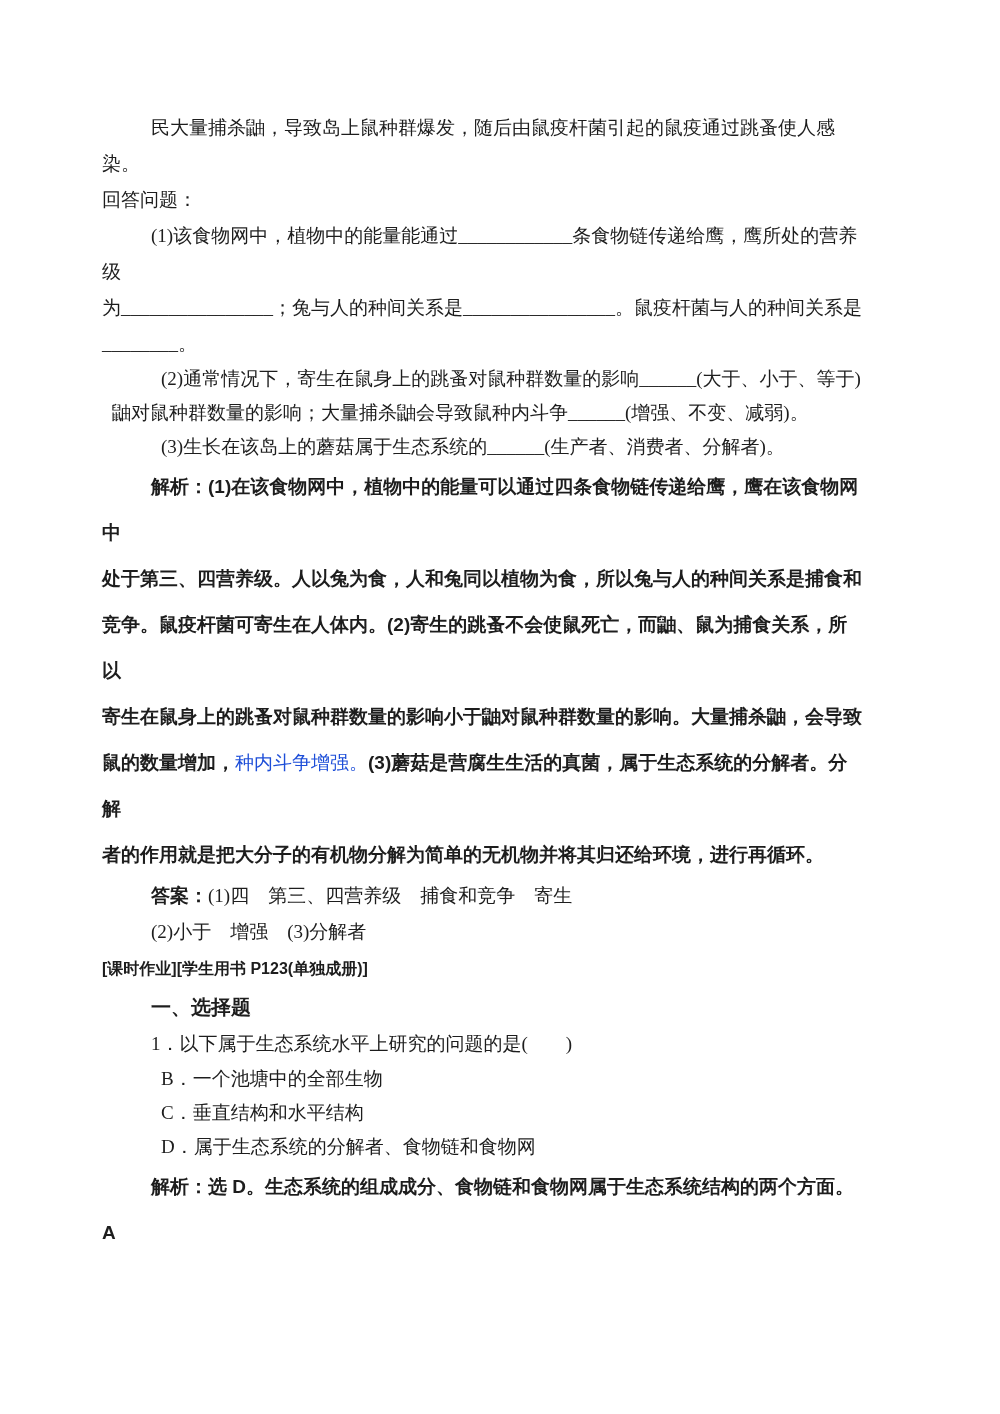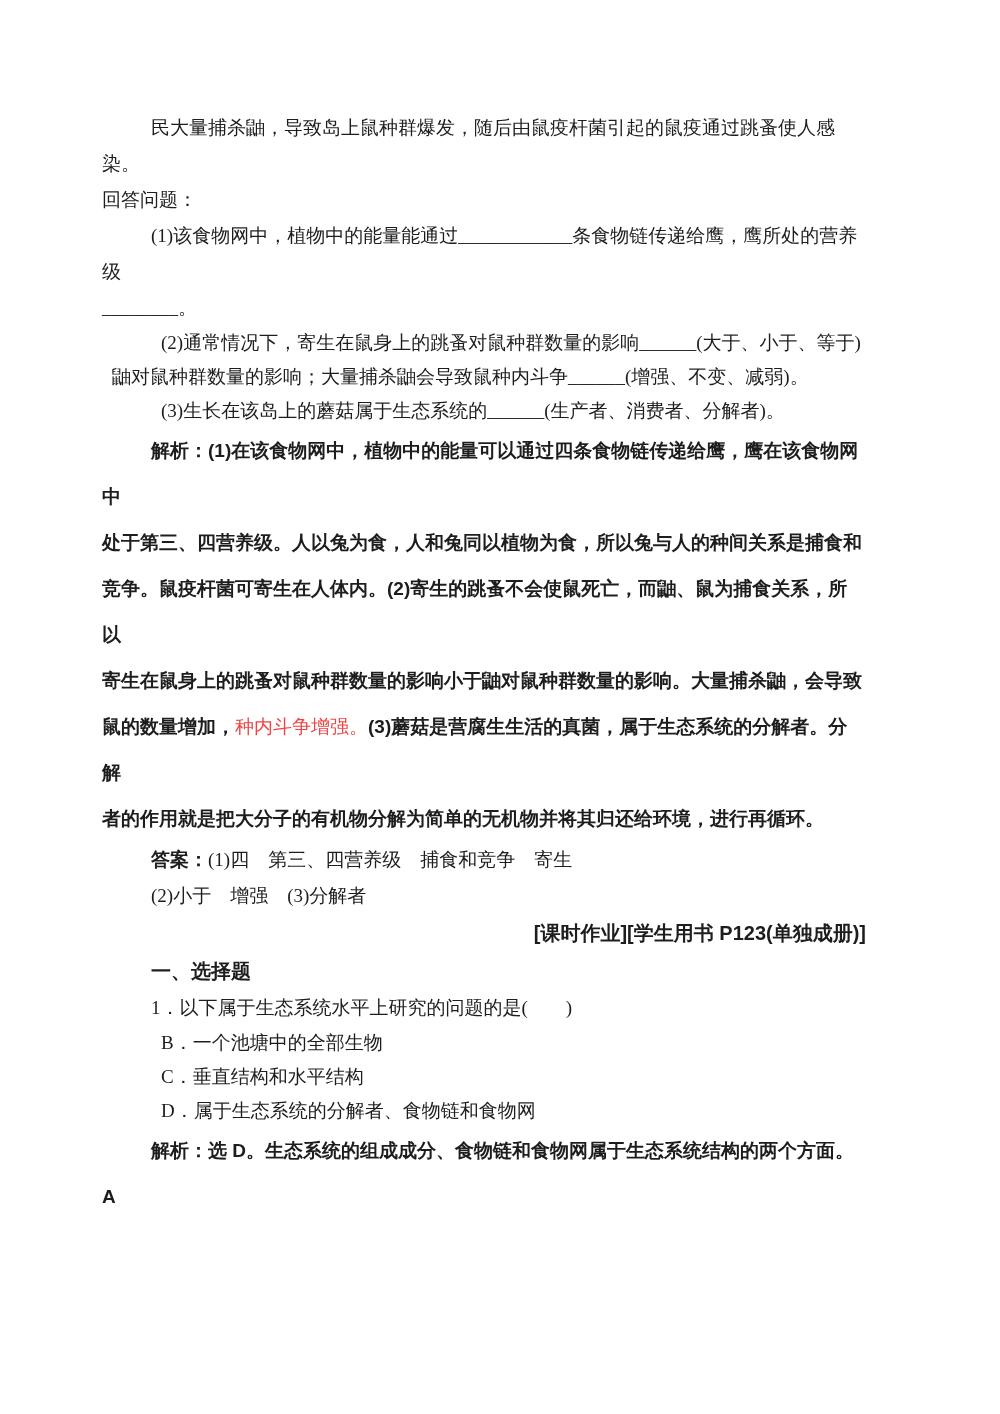--- a/index.html
+++ b/index.html
@@ -20,49 +20,50 @@
   .ln  { font-size: 19px; line-height: 36px; }
   .lnt { font-size: 19px; line-height: 34px; margin-left: 10px; }
   
   .lnj {
     font-size: 19px; line-height: 46px;
     font-family: "Liberation Sans", "DejaVu Sans", sans-serif;
     font-weight: 600;
   }
   .seg-serif {
     font-family: "Liberation Serif", "DejaVu Serif", serif;
-    font-weight: normal; color: #ef4444;
+    font-weight: normal; color: #1d4ed8;
   }
   .indent { text-indent: 49px; }
   .lbl {
     font-family: "Liberation Sans", "DejaVu Sans", sans-serif;
     font-weight: bold;
   }
   .answer-content { font-family: "Liberation Serif", "DejaVu Serif", serif; font-weight: normal; }
   .center-header {
-    text-align: right;
-    font-size: 20px; line-height: 38px;
+    text-align: left;
+    font-size: 16px; line-height: 38px;
     font-family: "Liberation Sans", "DejaVu Sans", sans-serif;
     font-weight: bold;
   }
   .section-title {
     font-size: 20px; line-height: 38px;
     font-family: "Liberation Sans", "DejaVu Sans", sans-serif;
     font-weight: bold;
   }
 </style>
 </head>
 <body>
 
 <div class="page">
 
   <p class="ln indent">民大量捕杀鼬，导致岛上鼠种群爆发，随后由鼠疫杆菌引起的鼠疫通过跳蚤使人感染。</p>
   <p class="ln">回答问题：</p>
 
   <p class="ln indent">(1)该食物网中，植物中的能量能通过____________条食物链传递给鹰，鹰所处的营养级</p>
+  <p class="ln">为________________；兔与人的种间关系是________________。鼠疫杆菌与人的种间关系是</p>
   <p class="ln">________。</p>
 
   <p class="lnt indent">(2)通常情况下，寄生在鼠身上的跳蚤对鼠种群数量的影响______(大于、小于、等于)</p>
   <p class="lnt">鼬对鼠种群数量的影响；大量捕杀鼬会导致鼠种内斗争______(增强、不变、减弱)。</p>
   <p class="lnt indent">(3)生长在该岛上的蘑菇属于生态系统的______(生产者、消费者、分解者)。</p>
 
   <p class="lnj indent"><span class="lbl">解析：</span><span>(1)在该食物网中，植物中的能量可以通过四条食物链传递给鹰，鹰在该食物网中</span></p>
   <p class="lnj">处于第三、四营养级。人以兔为食，人和兔同以植物为食，所以兔与人的种间关系是捕食和</p>
   <p class="lnj">竞争。鼠疫杆菌可寄生在人体内。(2)寄生的跳蚤不会使鼠死亡，而鼬、鼠为捕食关系，所以</p>
   <p class="lnj">寄生在鼠身上的跳蚤对鼠种群数量的影响小于鼬对鼠种群数量的影响。大量捕杀鼬，会导致</p>

